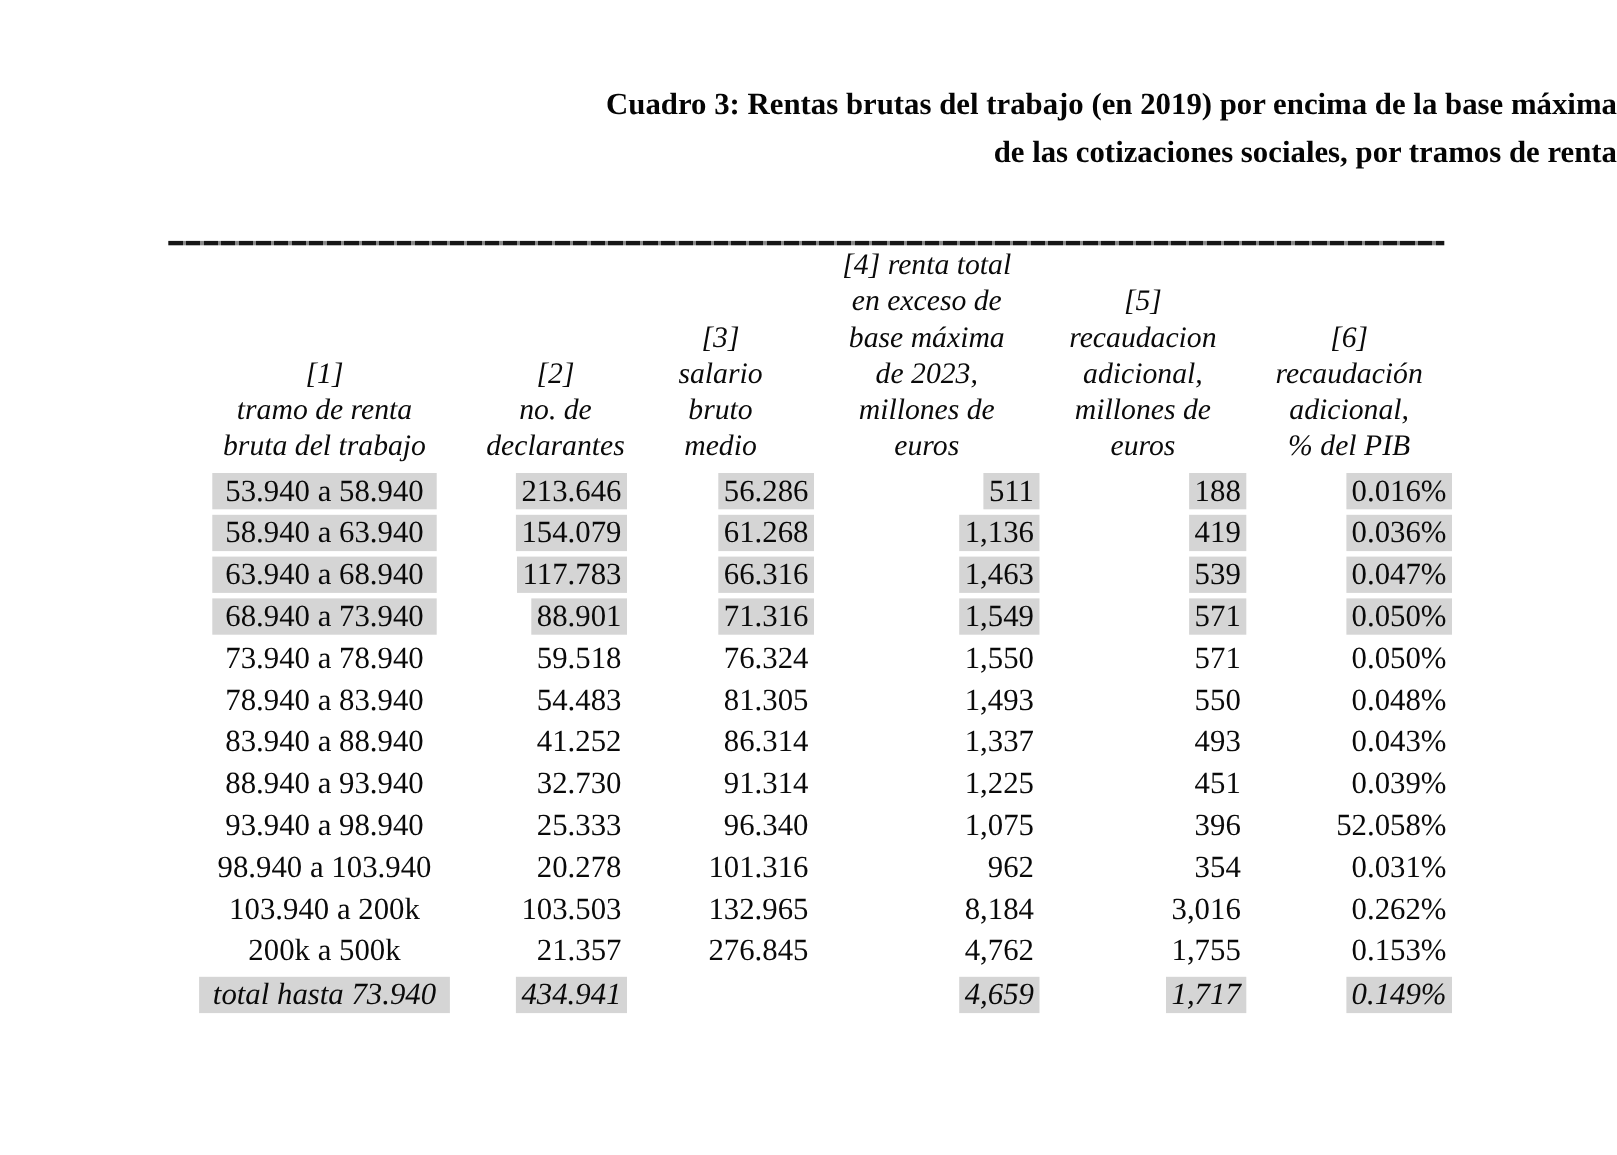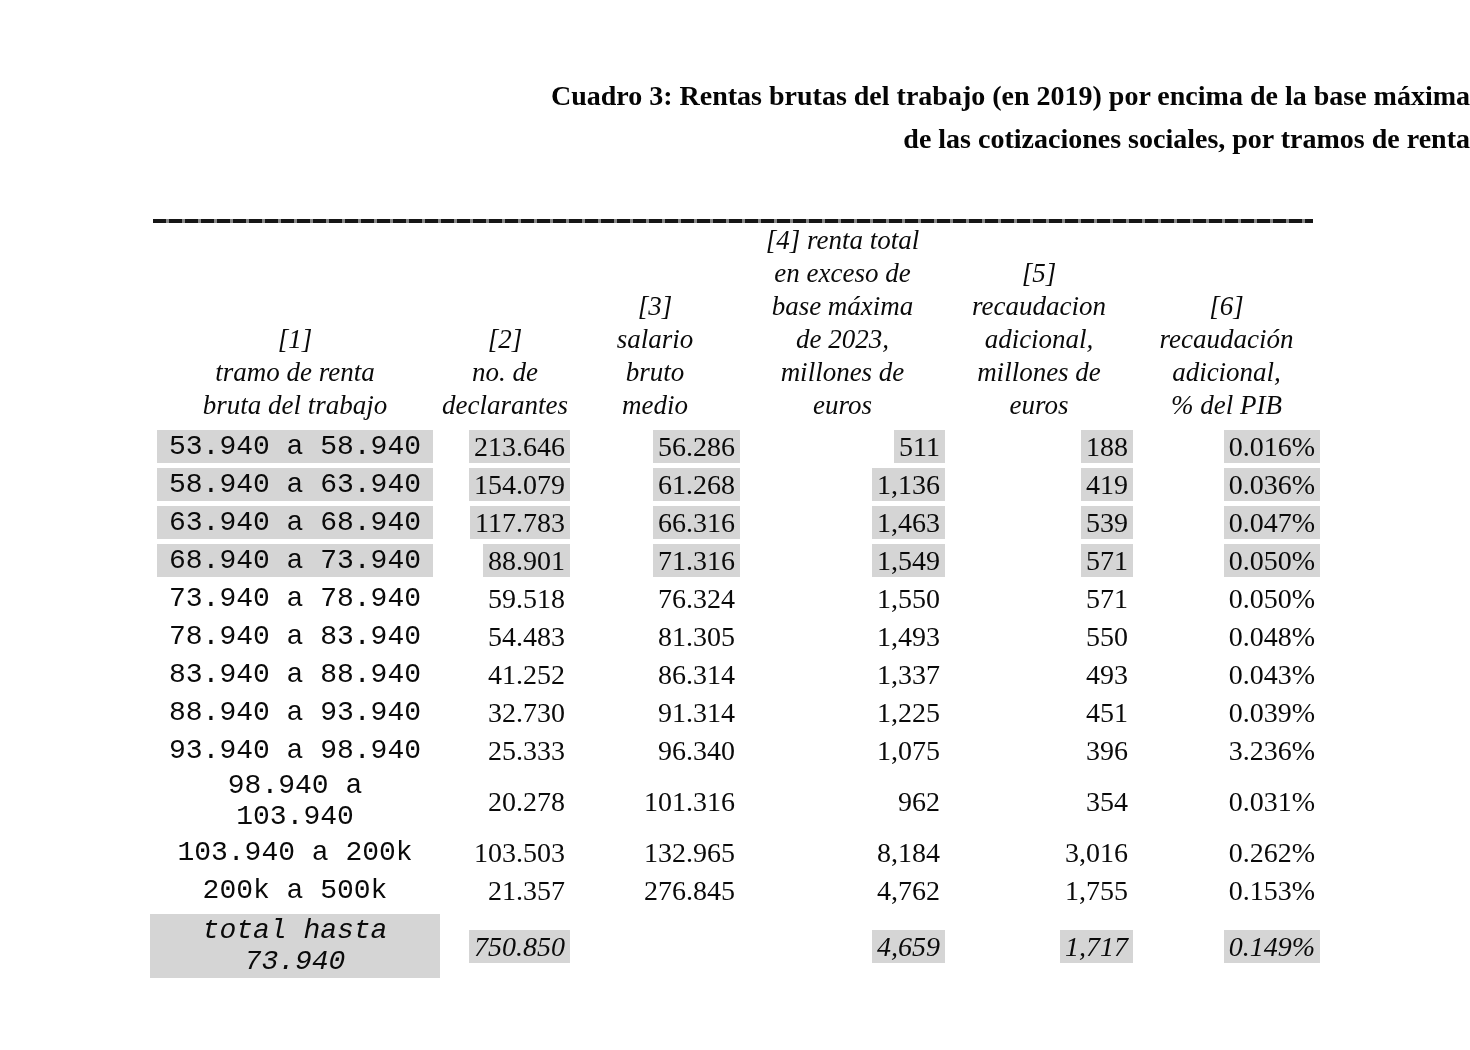--- a/index.html
+++ b/index.html
@@ -56,21 +56,21 @@
     padding-bottom: 5px;
   }
   tbody tr { height: 38px; }
   tbody td.c1 { text-align: center; }
   tbody td.num { text-align: right; }
   tbody td .v {
     display: inline-block;
     padding: 1px 5px;
     line-height: 31px;
   }
-  tbody td.c1 .v { padding: 1px 12px; font-family: Liberation Mono, monospace; }
+  tbody td.c1 .v { padding: 1px 12px; }
   tbody tr.bold-italic { font-weight: bold; font-style: italic; }
   tbody tr.italic { font-style: italic; }
   tbody tr.last td { padding-top: 5px; }
   .hl { background: #d5d5d5; }
 </style>
 </head>
 <body>
 
 <div class="page">
 
@@ -195,21 +195,21 @@
           <td class="num"><span class="v">1,225</span></td>
           <td class="num"><span class="v">451</span></td>
           <td class="num"><span class="v">0.039%</span></td>
         </tr>
         <tr>
           <td class="c1"><span class="v">93.940 a 98.940</span></td>
           <td class="num"><span class="v">25.333</span></td>
           <td class="num"><span class="v">96.340</span></td>
           <td class="num"><span class="v">1,075</span></td>
           <td class="num"><span class="v">396</span></td>
-          <td class="num"><span class="v">3.236%</span></td>
+          <td class="num"><span class="v">52.058%</span></td>
         </tr>
         <tr>
           <td class="c1"><span class="v">98.940 a 103.940</span></td>
           <td class="num"><span class="v">20.278</span></td>
           <td class="num"><span class="v">101.316</span></td>
           <td class="num"><span class="v">962</span></td>
           <td class="num"><span class="v">354</span></td>
           <td class="num"><span class="v">0.031%</span></td>
         </tr>
         <tr>
@@ -223,21 +223,21 @@
         <tr>
           <td class="c1"><span class="v">200k a 500k</span></td>
           <td class="num"><span class="v">21.357</span></td>
           <td class="num"><span class="v">276.845</span></td>
           <td class="num"><span class="v">4,762</span></td>
           <td class="num"><span class="v">1,755</span></td>
           <td class="num"><span class="v">0.153%</span></td>
         </tr>
         <tr class="italic last">
           <td class="c1"><span class="v hl">total hasta 73.940</span></td>
-          <td class="num"><span class="v hl">750.850</span></td>
+          <td class="num"><span class="v hl">434.941</span></td>
           <td class="num"></td>
           <td class="num"><span class="v hl">4,659</span></td>
           <td class="num"><span class="v hl">1,717</span></td>
           <td class="num"><span class="v hl">0.149%</span></td>
         </tr>
       </tbody>
   </table>
 
 </div>
 

